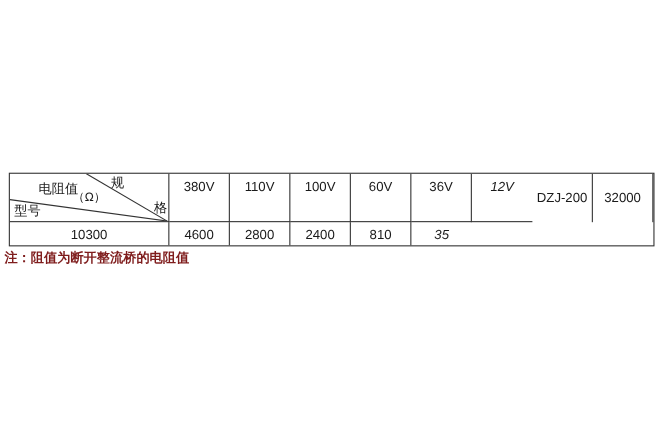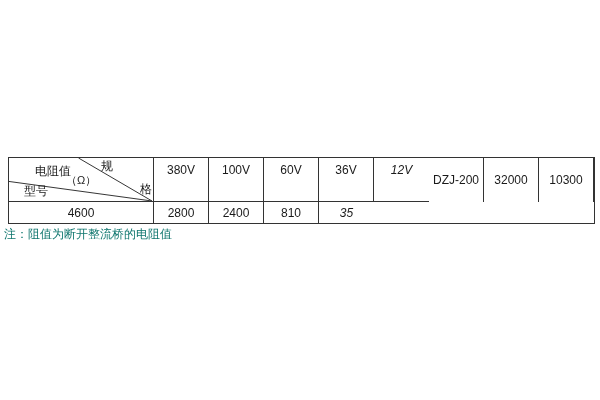--- a/index.html
+++ b/index.html
@@ -53,28 +53,28 @@
     position: absolute;
     font-size: 12px;
     line-height: 1;
     white-space: nowrap;
     color: #1a1a1a;
   }
   .lbl-spec-top    { left: 92px; top: 2px; }
   .lbl-spec-bottom { left: 131px; top: 25px; }
   .lbl-resistance  { left: 26px; top: 7px; }
   .lbl-unit        { left: 57px; top: 17px; font-size: 11px; }
-  .lbl-model       { left: 15px;  top: 27px; text-align: right; }
+  .lbl-model       { left: 4px;  top: 27px; text-align: right; }
   .note {
     position: absolute;
     left: 4px;
     top: 226px;
     font-size: 12px;
-    font-weight: 400;
-    color: #0f766e;
+    font-weight: 700;
+    color: #7f1d1d;
     white-space: nowrap;
   }
 </style>
 </head>
 <body>
 
 <div class="canvas">
 
   <div class="spec-table">
 
@@ -83,20 +83,21 @@
         <line x1="70" y1="0" x2="144" y2="44" stroke="#333333" stroke-width="1"></line>
         <line x1="0" y1="24" x2="144" y2="44" stroke="#333333" stroke-width="1"></line>
       </svg>
       <span class="corner-lbl lbl-spec-top">规</span>
       <span class="corner-lbl lbl-spec-bottom">格</span>
       <span class="corner-lbl lbl-resistance">电阻值</span>
       <span class="corner-lbl lbl-unit">（Ω）</span>
       <span class="corner-lbl lbl-model">型号</span>
     </div>
     <div class="cell header-cell">380V</div>
+    <div class="cell header-cell">110V</div>
     <div class="cell header-cell">100V</div>
     <div class="cell header-cell">60V</div>
     <div class="cell header-cell">36V</div>
     <div class="cell header-cell last">12V</div>
 
     <div class="cell">DZJ-200</div>
     <div class="cell">32000</div>
     <div class="cell">10300</div>
     <div class="cell">4600</div>
     <div class="cell">2800</div>

